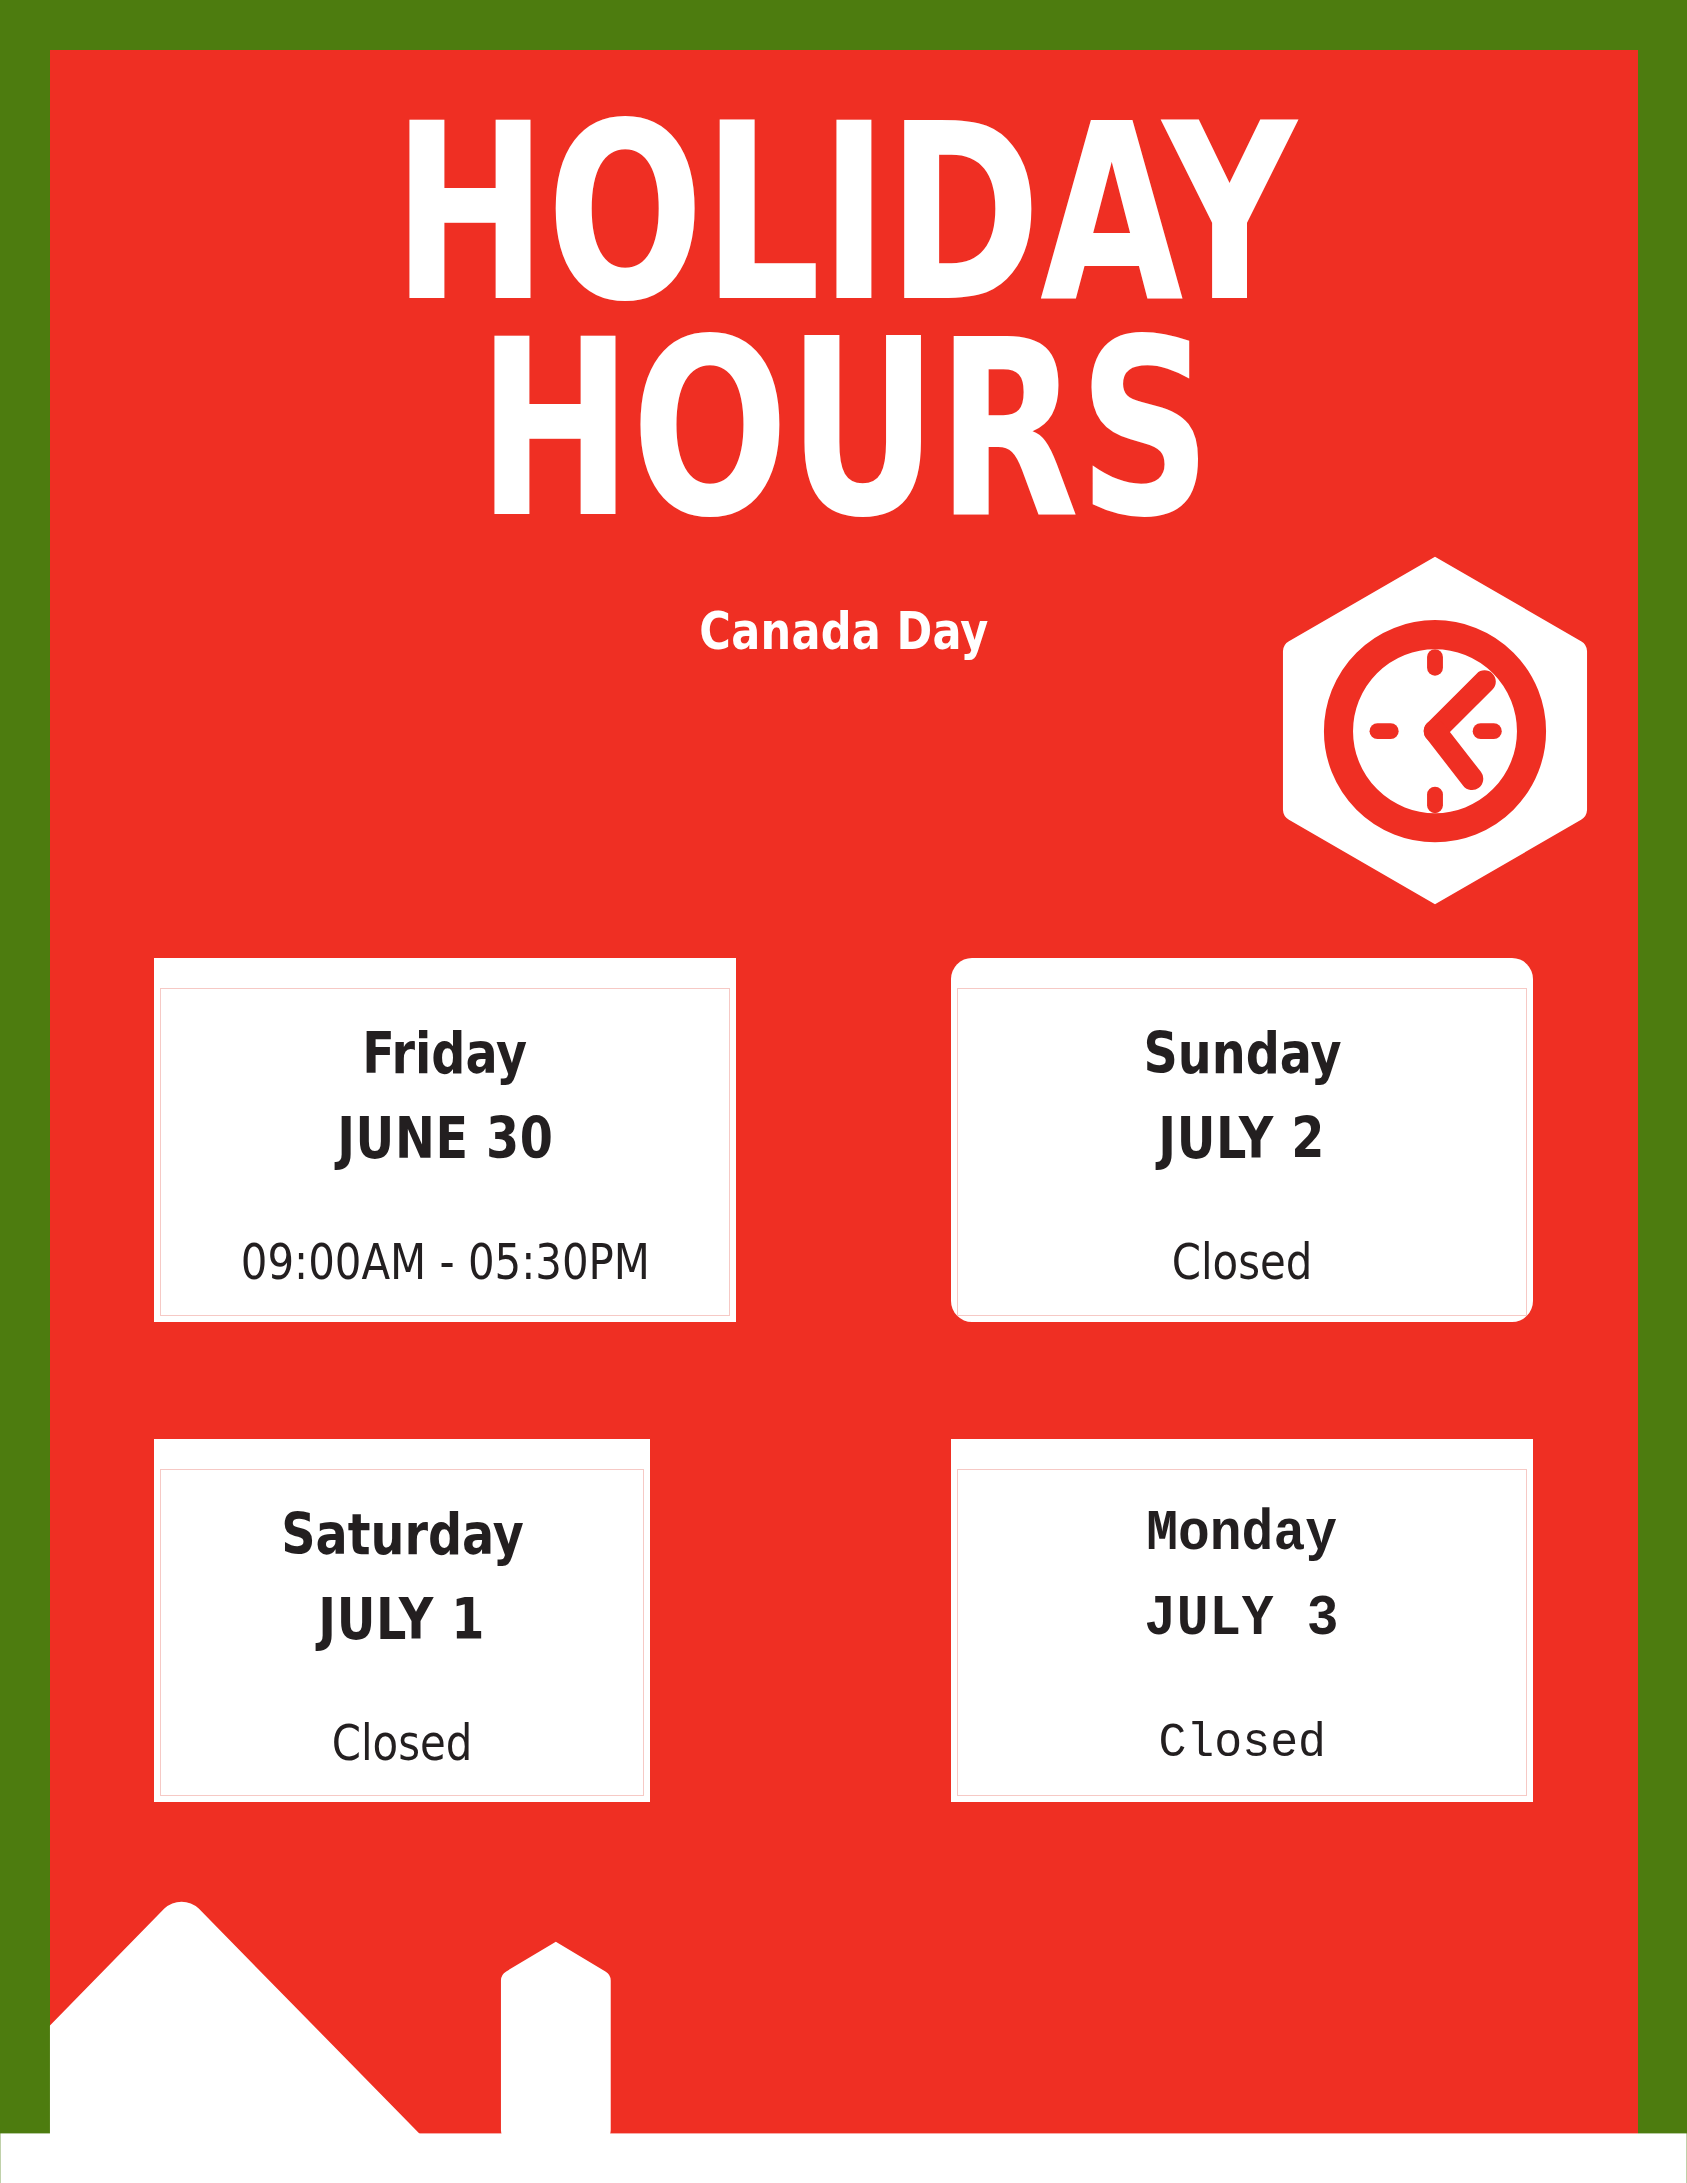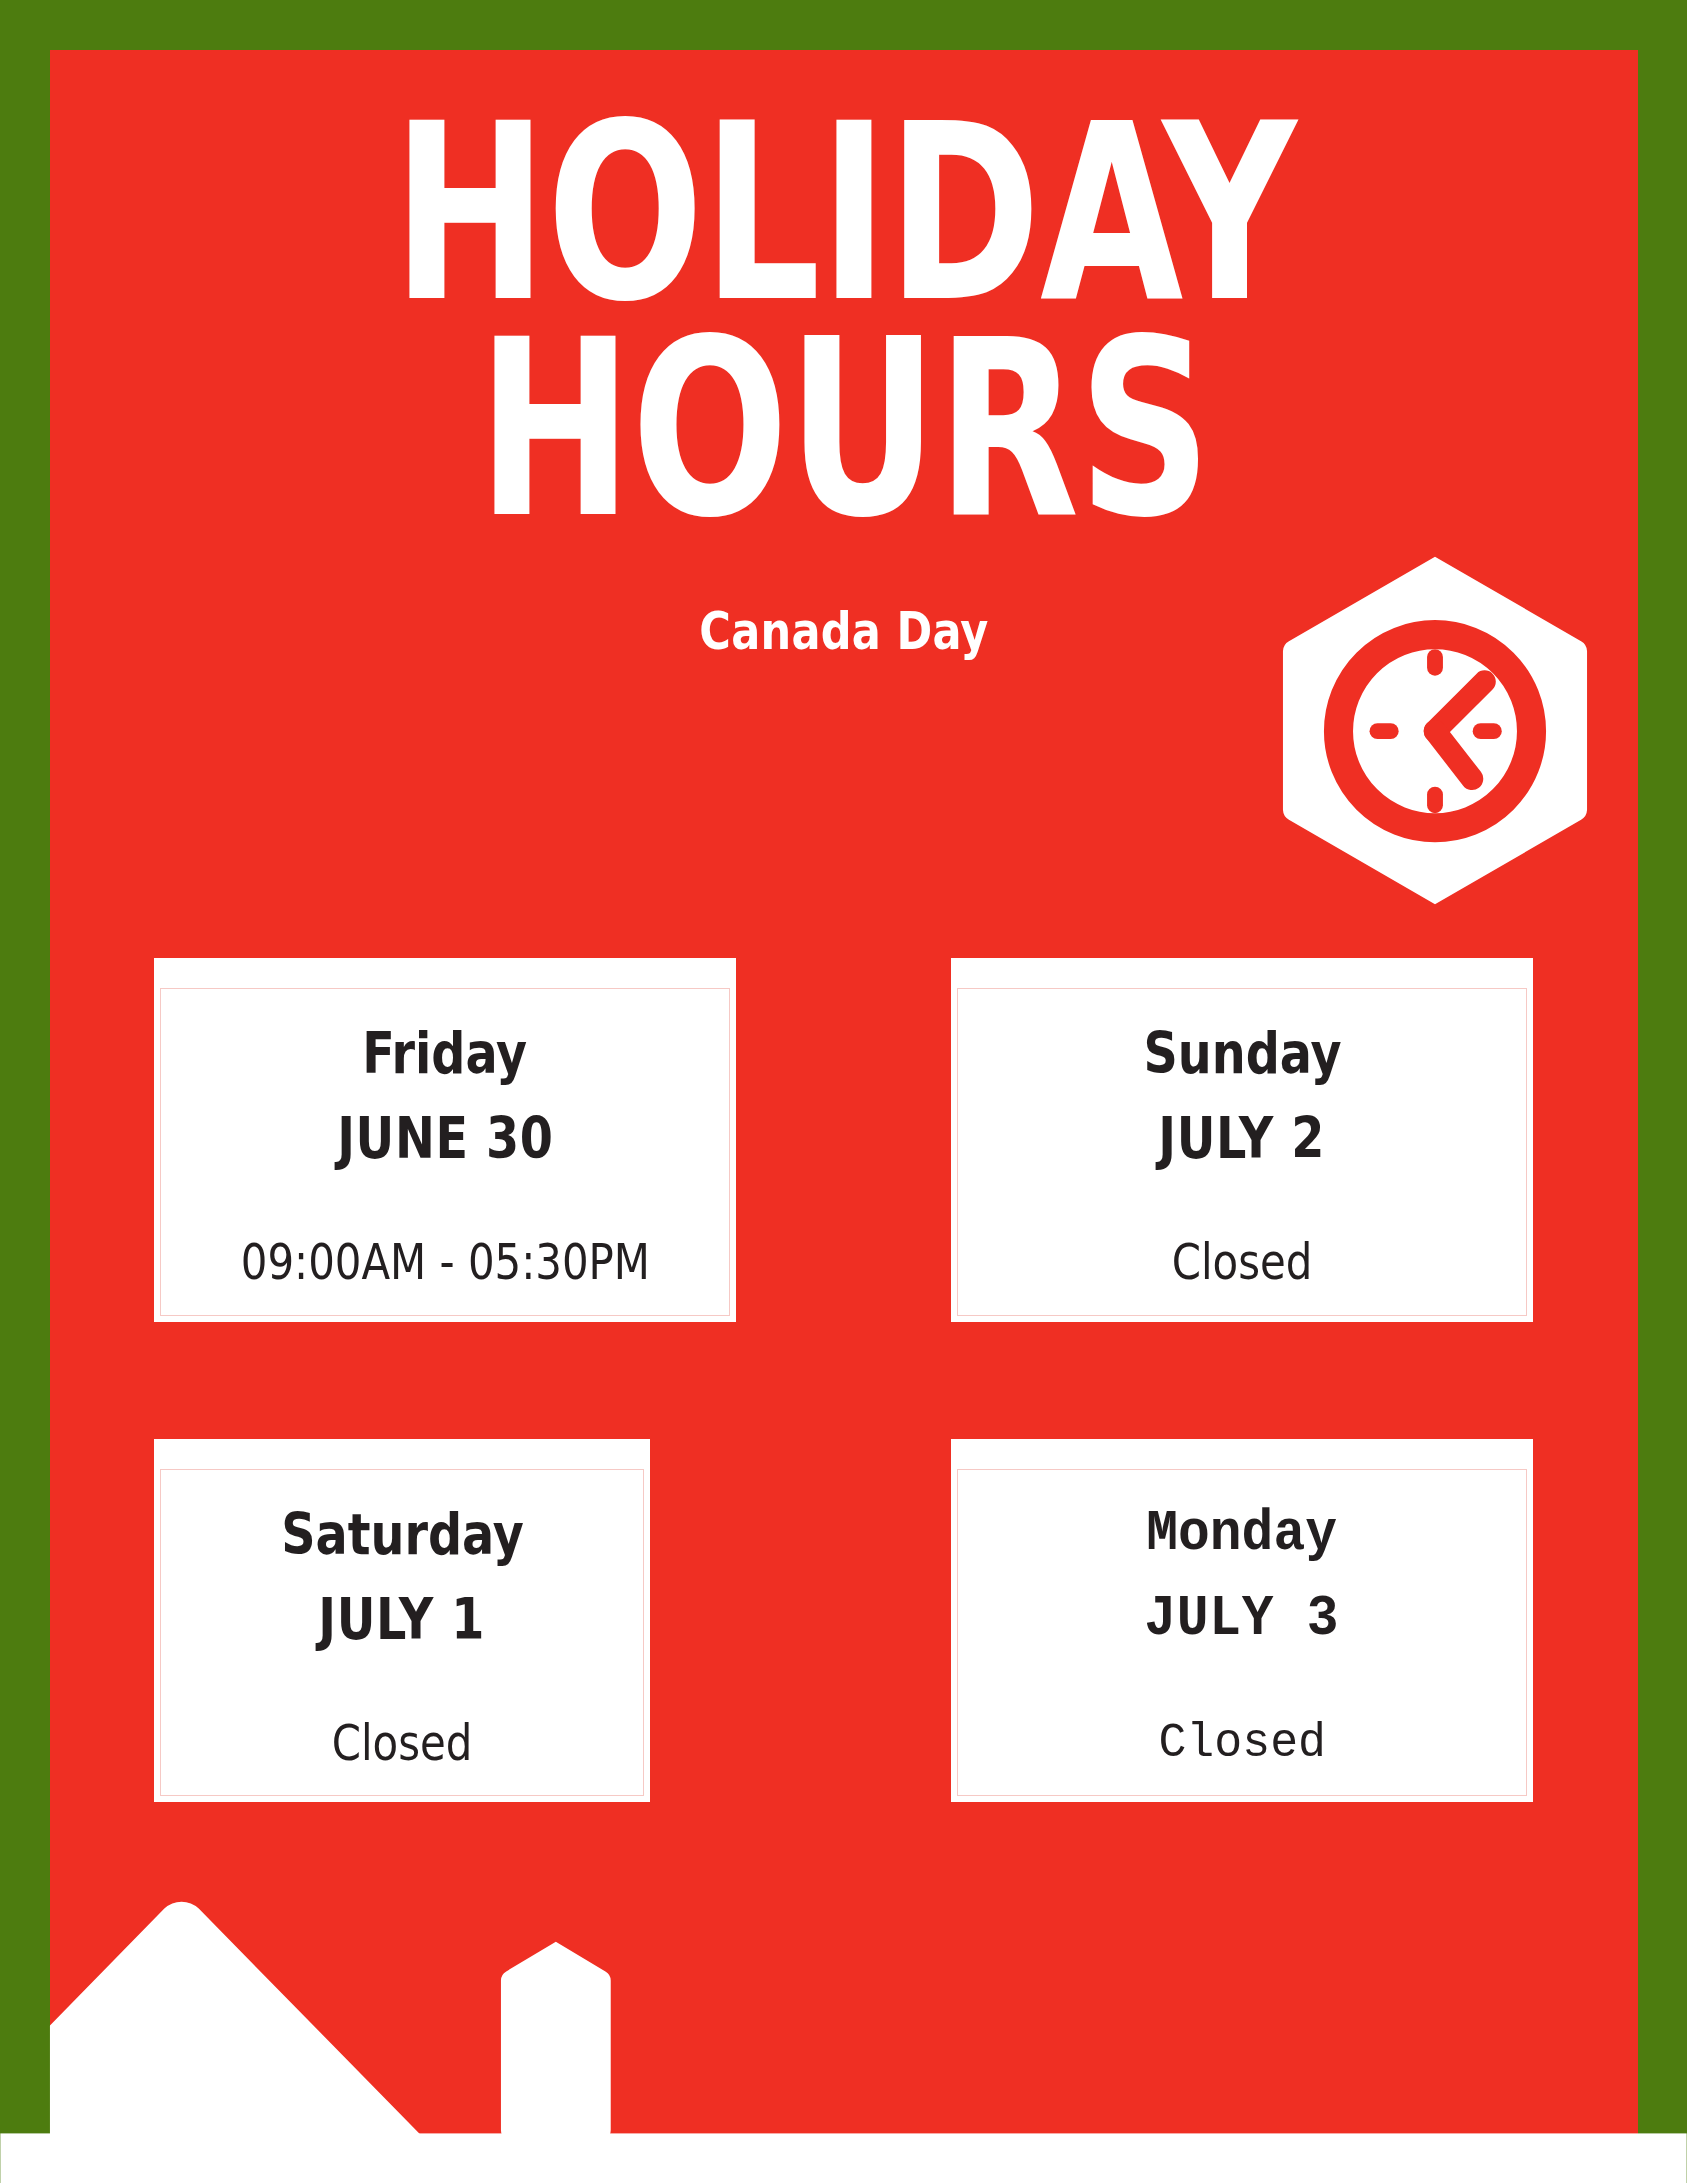--- a/index.html
+++ b/index.html
@@ -117,21 +117,21 @@
     color: #231F20;
     font-weight: 400;
     font-size: 49px;
     line-height: 1;
     margin-top: 71px;
     letter-spacing: 0px;
     transform: scaleX(0.95);
   }
 
   #card-0 { left: 154px; top: 958px; width: 582px; height: 364px; }
-  #card-1 { left: 951px; top: 958px; width: 582px; height: 364px; }
+  #card-1 { left: 951px; top: 958px; width: 582px; height: 364px; border-radius: 21px; }
   #card-2 { left: 154px; top: 1439px; width: 496px; height: 363px; }
   #card-3 { left: 951px; top: 1439px; width: 582px; height: 363px; font-family: Liberation Mono, monospace; }
 
   
   #deco-bottom {
     position: absolute;
     left: 0;
     top: 1773px;
     width: 1687px;
     height: 410px;

